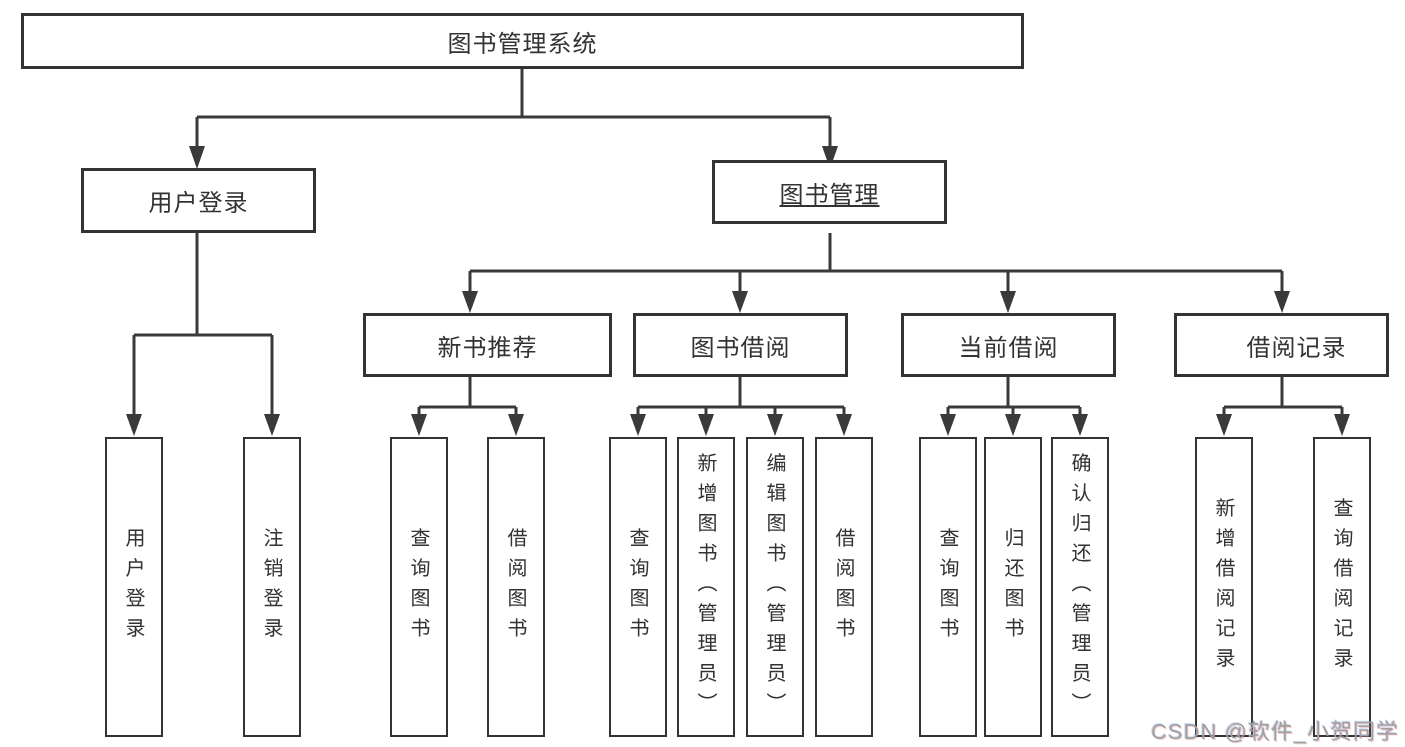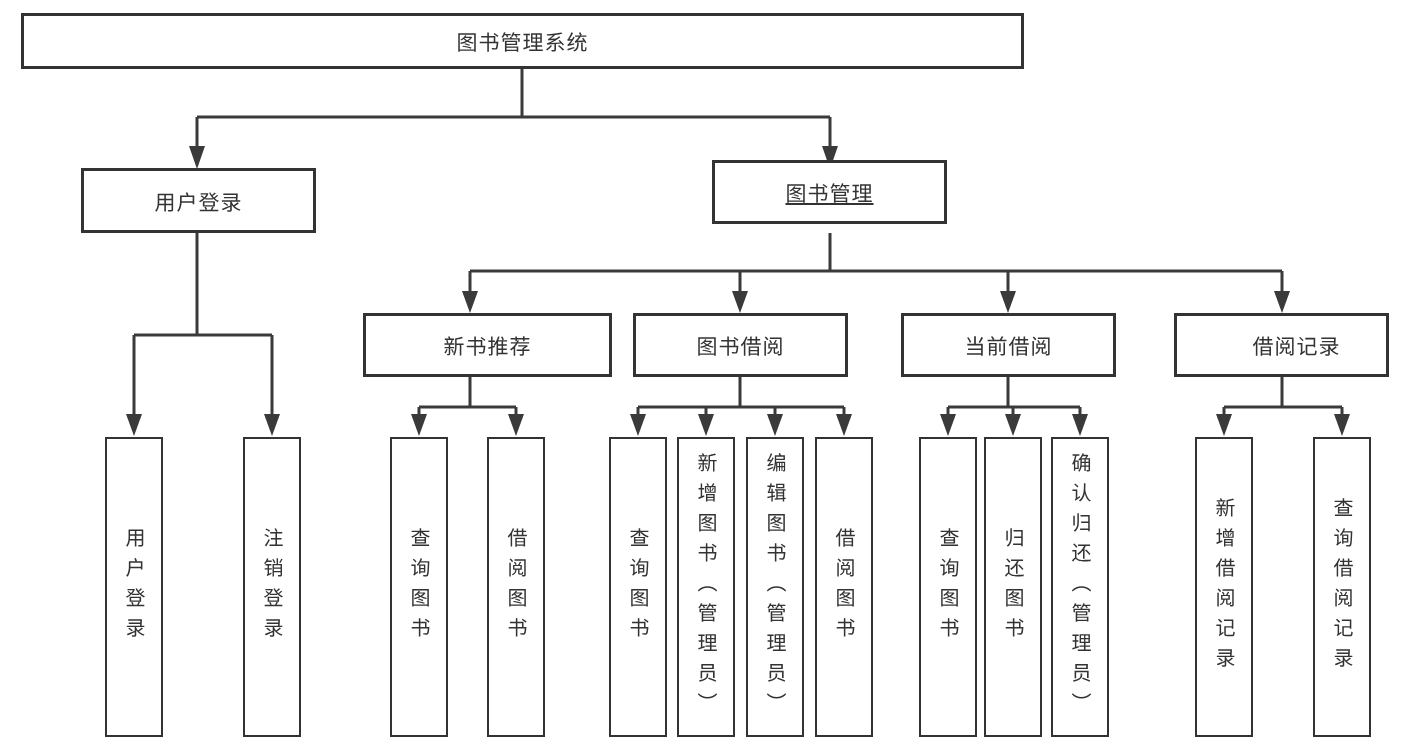--- a/index.html
+++ b/index.html
@@ -13,21 +13,21 @@
   svg.connectors{position:absolute;left:0;top:0;z-index:1;}
   .box{
     position:absolute;
     box-sizing:border-box;
     background:#ffffff;
     border:3px solid #333333;
     color:#333333;
     display:flex;
     align-items:center;
     justify-content:center;
-    font-size:21px;
+    font-size:24px;
     letter-spacing:1px;
     z-index:2;
   }
   .leaf{
     border-width:2.5px;
     writing-mode:vertical-rl;
     text-orientation:mixed;
     font-size:20px;
     letter-spacing:10px;
     line-height:1;
@@ -135,13 +135,14 @@
   <div class="box leaf" id="leaf-c3">编辑图书（管理员）</div>
   <div class="box leaf" id="leaf-c4">借阅图书</div>
 
   <div class="box leaf" id="leaf-d1">查询图书</div>
   <div class="box leaf" id="leaf-d2">归还图书</div>
   <div class="box leaf" id="leaf-d3">确认归还（管理员）</div>
 
   <div class="box leaf" id="leaf-e1">新增借阅记录</div>
   <div class="box leaf" id="leaf-e2">查询借阅记录</div>
 
+  <div class="watermark">CSDN @软件_小贺同学</div>
 </div>
 
 </body></html>

